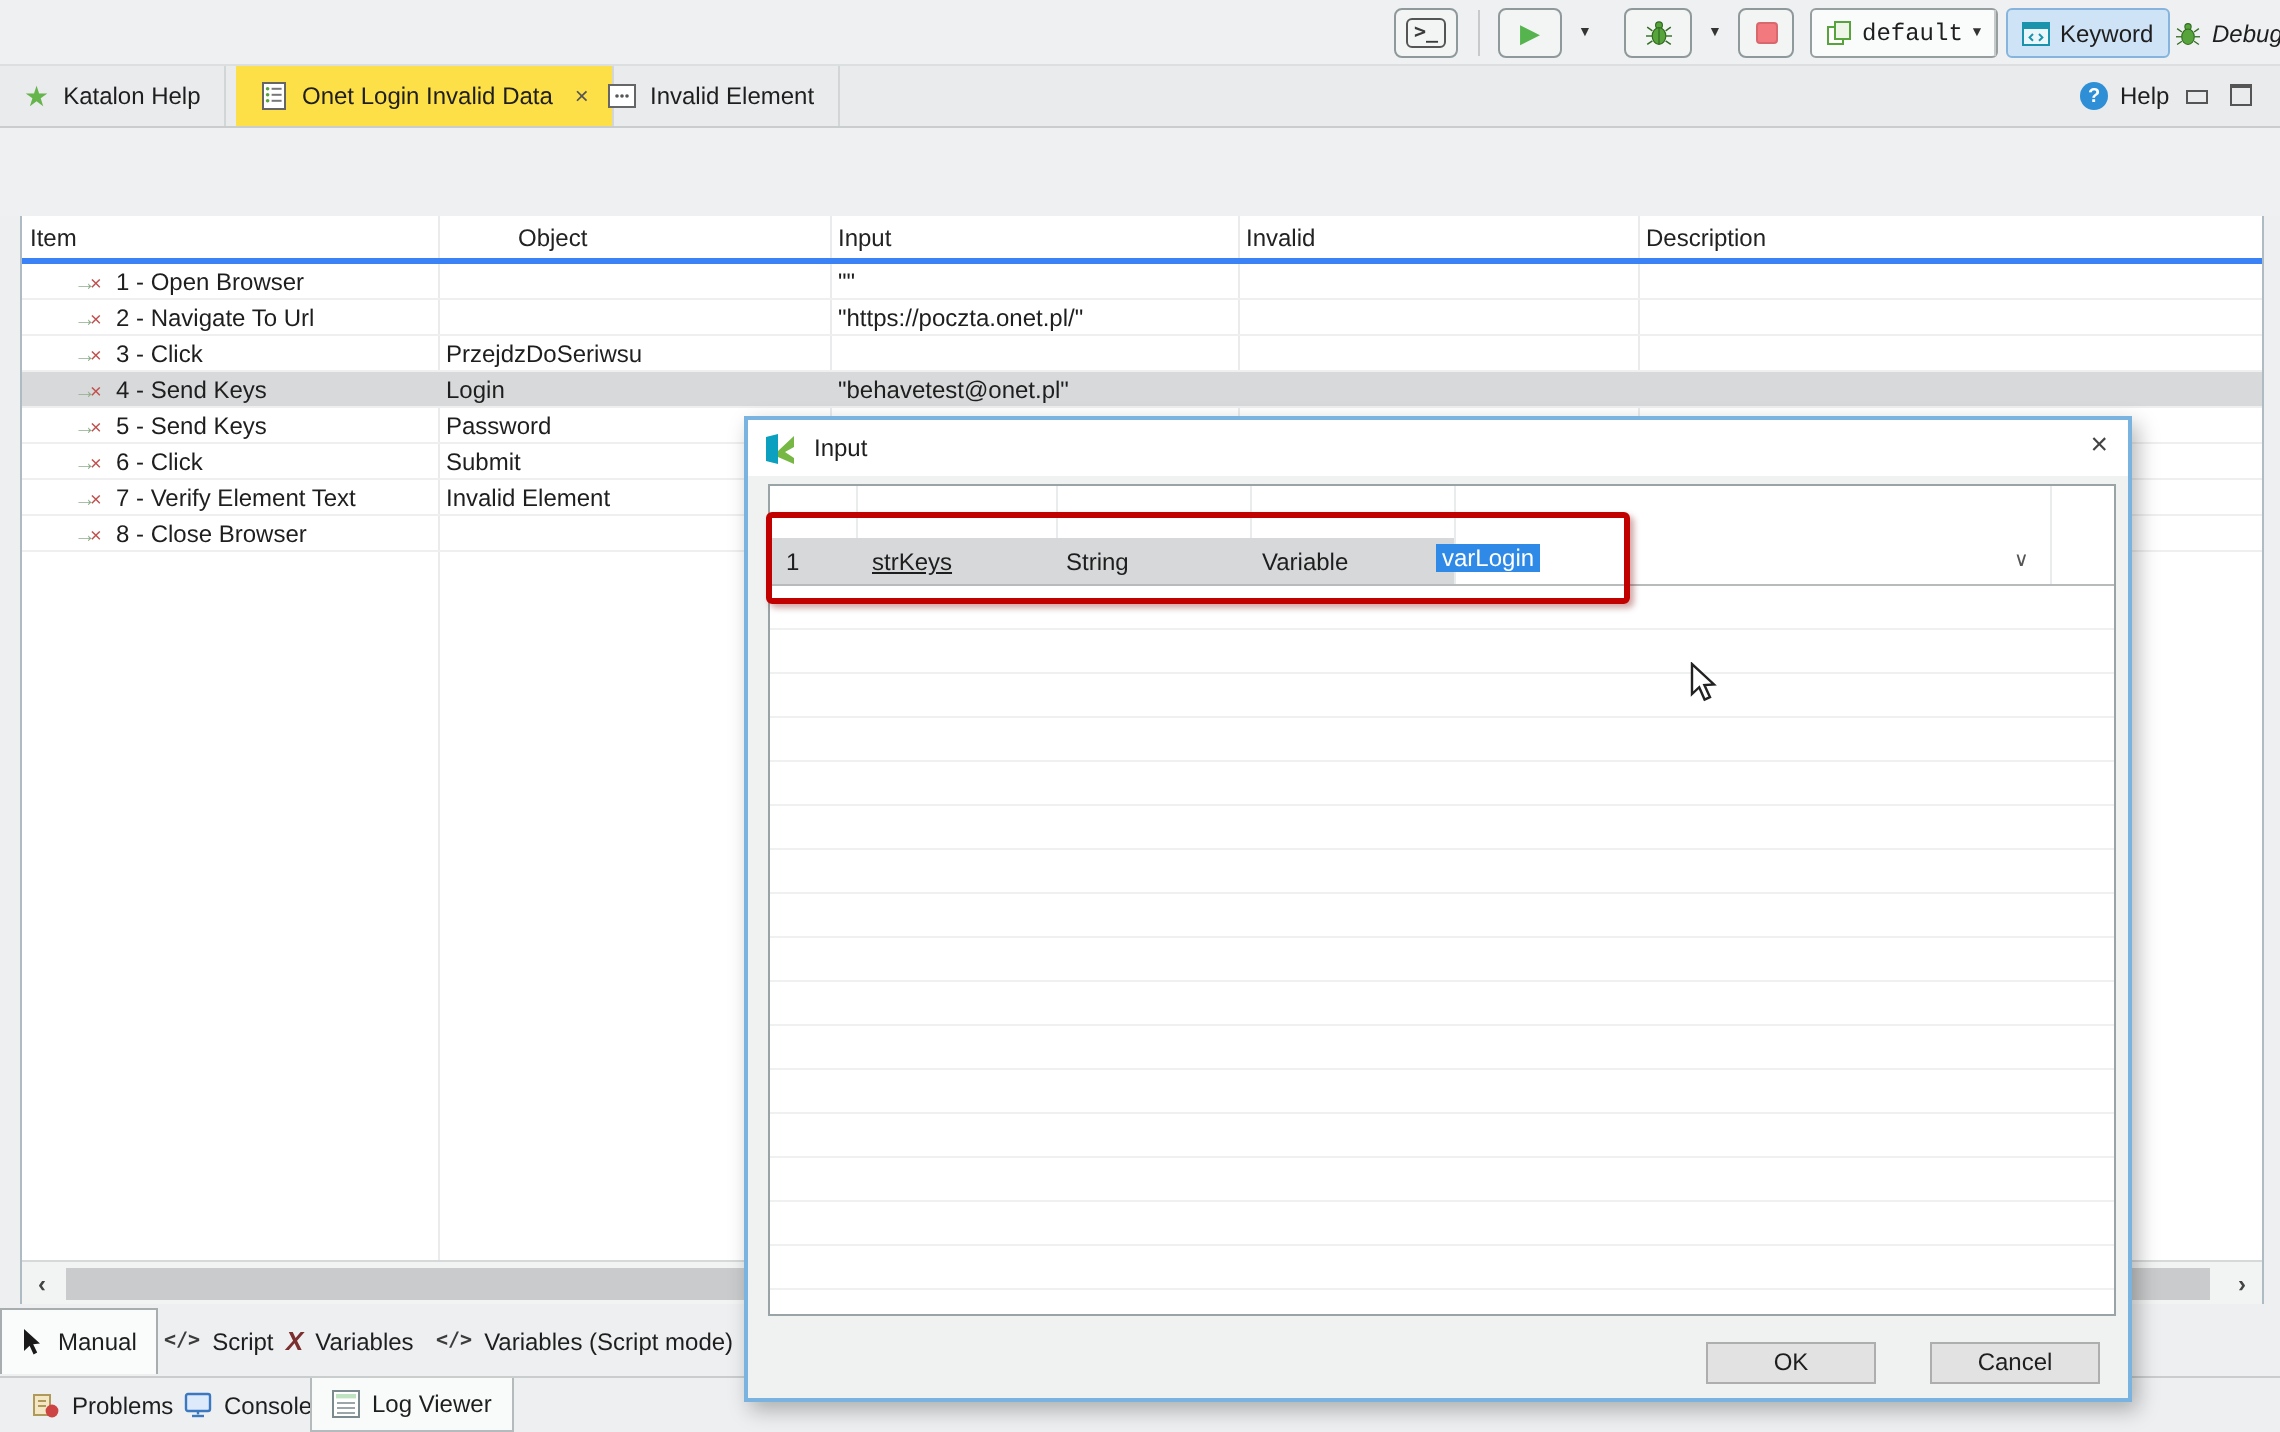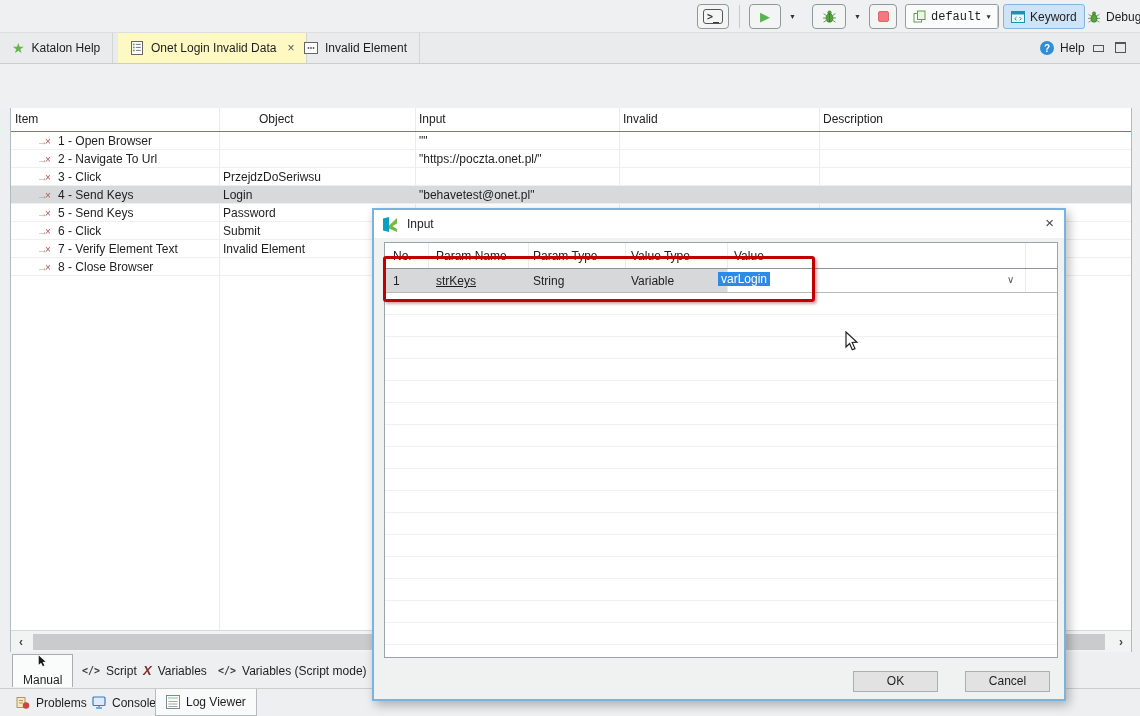--- a/index.html
+++ b/index.html
@@ -28,41 +28,41 @@
   .combo { position:absolute; top:4px; height:25px; border:1px solid #979ea0; border-radius:3px;
            background:#fafbfb; display:flex; align-items:center; gap:5px; padding:0 7px; }
   .kw-toggle { position:absolute; top:4px; height:25px; background:#cfe3f6; border:1px solid #86b4dd;
                border-radius:3px; display:flex; align-items:center; gap:5px; padding:0 7px; }
   .plain-tool { position:absolute; top:4px; height:25px; display:flex; align-items:center; gap:5px; }
 
   
   .tabbar { left:0; top:33px; width:1140px; height:31px; background:#e9ebec; border-bottom:1px solid #c9cdce; }
   .tab { position:absolute; top:0; height:30px; display:flex; align-items:center; gap:7px;
          padding:0 12px; border-right:1px solid #d2d6d7; }
-  .tab.active { background:#fef9c3; }
+  .tab.active { background:#fde047; }
   .tab-close { font-size:12px; color:#555; margin-left:4px; }
   .star { color:#66b44c; font-size:14px; line-height:14px; }
   .helpq { width:14px; height:14px; border-radius:50%; background:#2e8fd6; color:#fff; font-size:10px;
            font-weight:bold; display:flex; align-items:center; justify-content:center; }
   .win-min { width:11px; height:7px; border:1px solid #555; margin-top:4px; }
   .win-max { width:11px; height:11px; border:1px solid #555; border-top:2px solid #555; }
 
   
   .actionbar { left:0; top:64px; width:1140px; height:44px; background:#eef0f1; }
   .act { position:absolute; top:75px; height:24px; display:flex; align-items:center; gap:6px; }
   .sqicon { width:16px; height:16px; border:1px solid #666; border-radius:3px; display:flex;
             align-items:center; justify-content:center; font-size:11px; color:#444; line-height:1; }
   .exec-btn { position:absolute; left:976px; top:75px; width:156px; height:25px; background:#e3e5e6;
               border:1px solid #9aa1a3; display:flex; align-items:center; justify-content:center; gap:6px; }
   .cloud { color:#29a8bd; font-size:14px; line-height:14px; }
 
   
   .table-area { left:10px; top:108px; width:1122px; height:544px; background:#fff;
                 border-left:1px solid #aebbc2; border-right:1px solid #aebbc2; border-bottom:1px solid #aebbc2; }
-  .thead { position:absolute; left:0; top:0; width:100%; height:24px; border-bottom:1px solid #3b82f6; }
+  .thead { position:absolute; left:0; top:0; width:100%; height:24px; border-bottom:3px solid #3b82f6; }
   .thead span { position:absolute; top:4px; color:#222; }
   .vline { position:absolute; top:0; width:1px; height:522px; background:#e9ebec; }
   .trow { position:absolute; left:0; width:100%; height:18px; border-bottom:1px solid #efefef; }
   .trow.selected { background:#d8d9da; }
   .trow span { position:absolute; top:2px; }
   .kwic { position:absolute; left:26px; top:2px; width:20px; }
   .kwic .arr { color:#8fae8b; font-style:normal; font-size:11px; }
   .kwic .xx { color:#c0504d; font-style:normal; font-size:10px; margin-left:-3px; }
   .c-item { left:47px; } .c-object { left:212px; } .c-input { left:408px; }
 
@@ -150,21 +150,21 @@
   <div class="vsep" style="left:997px;"></div>
   <div class="kw-toggle" style="left:1003px;">
     <svg width="14" height="12" viewBox="0 0 14 12">
       <rect x="0.5" y="0.5" width="13" height="11" fill="#eaf6f9" stroke="#1b93ad" stroke-width="1"></rect>
       <rect x="0.5" y="0.5" width="13" height="3" fill="#1b93ad"></rect>
       <polyline points="5.5,6 3.8,7.7 5.5,9.4" fill="none" stroke="#1b93ad" stroke-width="1"></polyline>
       <polyline points="8.5,6 10.2,7.7 8.5,9.4" fill="none" stroke="#1b93ad" stroke-width="1"></polyline>
     </svg>
     <span>Keyword</span>
   </div>
-  <div class="plain-tool" style="left:1087px;">
+  <div class="plain-tool" style="left:1087px;font-style:italic;">
     <svg width="14" height="12" viewBox="0 0 15 13">
       <circle cx="7.5" cy="2.6" r="1.7" fill="#58a43c" stroke="#2f6b20" stroke-width="0.6"></circle>
       <ellipse cx="7.5" cy="8" rx="3.4" ry="4.2" fill="#58a43c" stroke="#2f6b20" stroke-width="0.6"></ellipse>
       <line x1="4.2" y1="5.4" x2="1.6" y2="3.6" stroke="#2f6b20" stroke-width="0.7"></line>
       <line x1="4" y1="8" x2="1" y2="8" stroke="#2f6b20" stroke-width="0.7"></line>
       <line x1="4.2" y1="10.4" x2="1.6" y2="12.2" stroke="#2f6b20" stroke-width="0.7"></line>
       <line x1="10.8" y1="5.4" x2="13.4" y2="3.6" stroke="#2f6b20" stroke-width="0.7"></line>
       <line x1="11" y1="8" x2="14" y2="8" stroke="#2f6b20" stroke-width="0.7"></line>
       <line x1="10.8" y1="10.4" x2="13.4" y2="12.2" stroke="#2f6b20" stroke-width="0.7"></line>
     </svg>
@@ -314,21 +314,21 @@
   </div>
 
   <div class="hscroll">
     <div class="hs-btn" style="left:0;">‹</div>
     <div class="hs-thumb"></div>
     <div class="hs-btn" style="right:0;">›</div>
   </div>
 </div>
 
 <div class="abs editorbar">
-  <div class="etab active" style="left:12px;flex-direction:column;">
+  <div class="etab active" style="left:0;">
     <svg width="12" height="14" viewBox="0 0 12 14">
       <polygon points="1,0.5 1,11.5 3.8,8.9 5.8,13.2 7.6,12.3 5.6,8.1 9,7.8" fill="#1a1a1a"></polygon>
     </svg>
     <span>Manual</span>
   </div>
   <div class="etab" style="left:72px;">
     <span class="code-glyph">&lt;/&gt;</span>
     <span>Script</span>
   </div>
   <div class="etab" style="left:133px;">
@@ -384,27 +384,20 @@
 
   <div class="dlg-table">
     <div class="dvline" style="left:43px;"></div>
     <div class="dvline" style="left:143px;"></div>
     <div class="dvline" style="left:240px;"></div>
     <div class="dvline" style="left:342px;"></div>
     <div class="dvline" style="left:640px;"></div>
 
     <div class="dlg-grid"></div>
 
-    <div class="dlg-head">
-      <span style="left:8px;">No.</span>
-      <span style="left:51px;">Param Name</span>
-      <span style="left:148px;">Param Type</span>
-      <span style="left:246px;">Value Type</span>
-      <span style="left:349px;">Value</span>
-    </div>
 
     <div class="dlg-row">
       <div class="selbg"></div>
       <span style="left:8px;">1</span>
       <span style="left:51px;text-decoration:underline;">strKeys</span>
       <span style="left:148px;">String</span>
       <span style="left:246px;">Variable</span>
       <span class="val-sel" style="left:333px;top:3px;">varLogin</span>
       <span class="combo-chevron">∨</span>
     </div>

